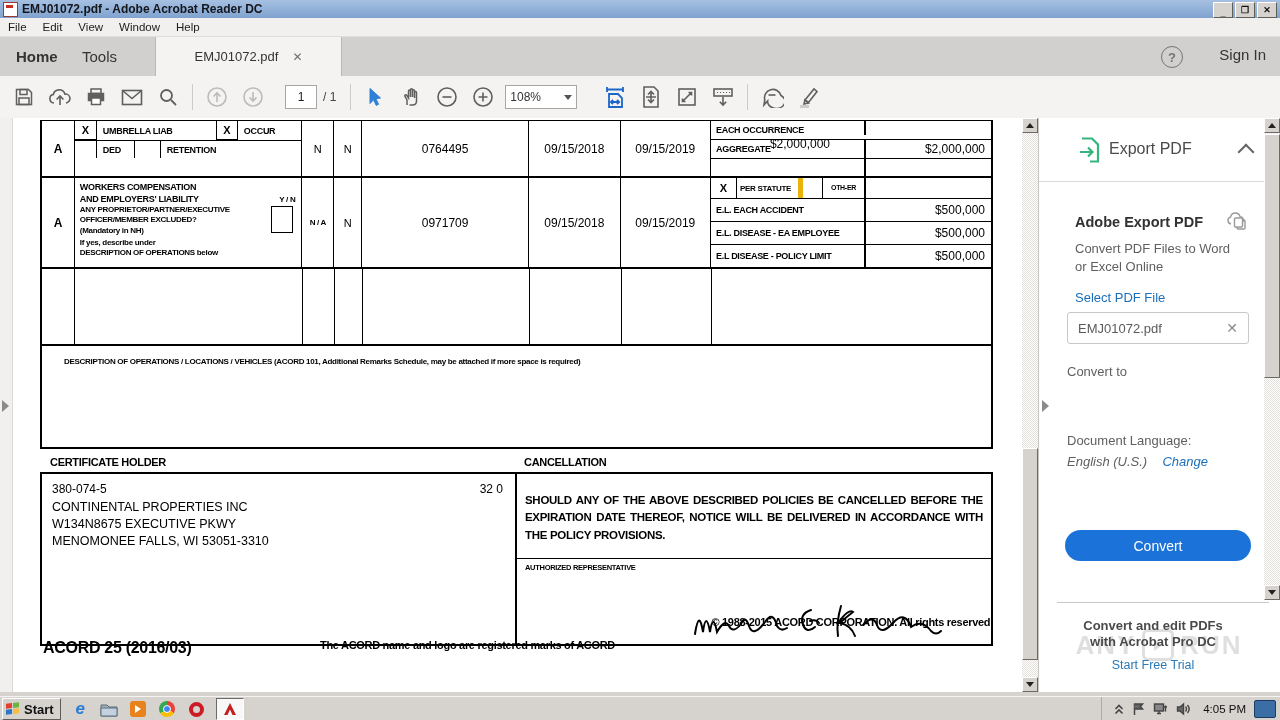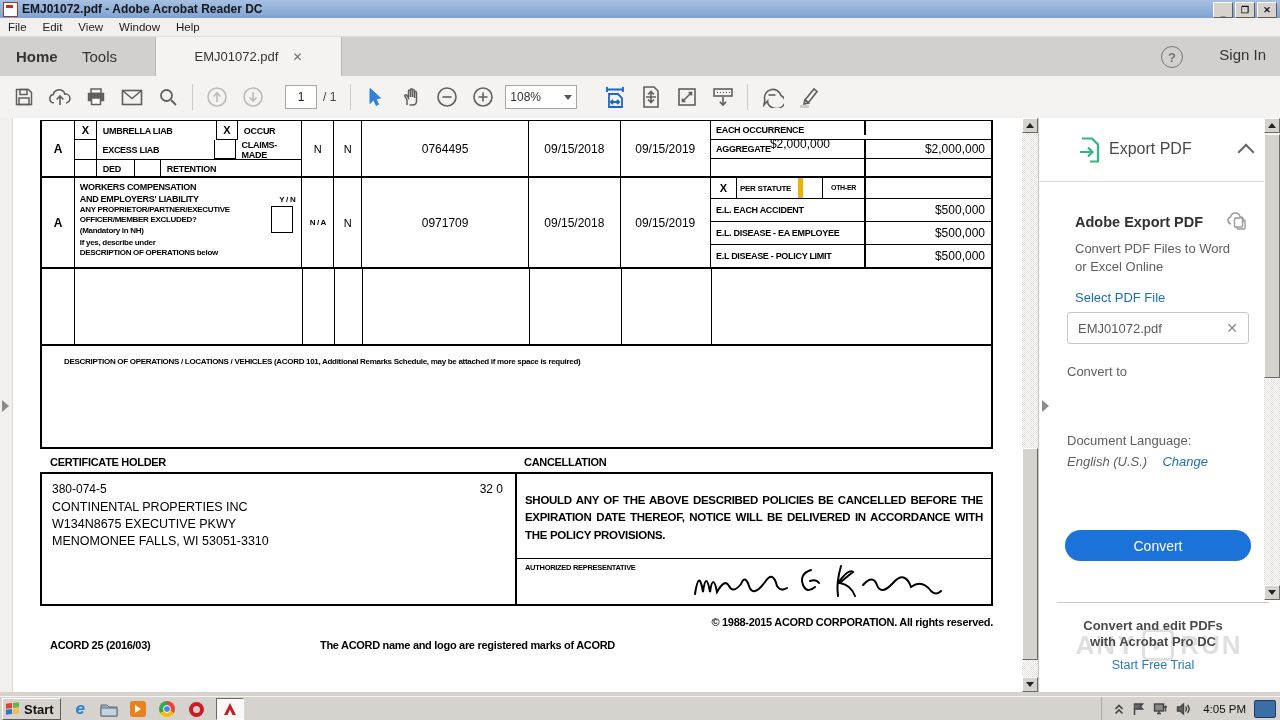--- a/index.html
+++ b/index.html
@@ -67,21 +67,21 @@
   .cLim{width:280px;border-right:none;}
   .limrow{display:flex;border-bottom:1px solid #000;box-sizing:border-box;}
   .limrow:last-child{border-bottom:none;}
   .limlab{width:155px;border-right:2px solid #000;box-sizing:border-box;font-size:9px;padding:4px 0 0 5px;}
   .limval{width:125px;box-sizing:border-box;font-size:12px;text-align:right;padding:2px 6px 0 0;}
   .subline{display:flex;height:19px;box-sizing:border-box;align-items:center;}
   .xcell{width:22px;height:100%;box-sizing:border-box;display:flex;align-items:center;justify-content:center;
     font-size:11px;font-weight:bold;}
   .t9{font-size:9px;} .t8{font-size:8px;} .t75{font-size:7.5px;}
 
-  .bigbox{position:absolute;left:0;top:354px;width:953px;height:134px;border:2px solid #000;box-sizing:border-box;display:flex;}
+  .bigbox{position:absolute;left:0;top:354px;width:953px;height:174px;border:2px solid #000;box-sizing:border-box;display:flex;}
   .certcol{width:477px;border-right:2px solid #000;box-sizing:border-box;position:relative;}
   .canccol{width:476px;position:relative;}
 
   .sig{position:absolute;right:40px;bottom:2px;}
 
   
   .sb{position:absolute;background:#f0efed;}
   .sbtrack{background:conic-gradient(#ffffff 25%,#e4e1dc 0 50%,#ffffff 0 75%,#e4e1dc 0) 0 0/2px 2px;}
   .sbbtn{position:absolute;left:0;width:16px;height:15px;background:#d6d3ce;border:1px solid;
     border-color:#ffffff #6d6a65 #6d6a65 #ffffff;box-sizing:border-box;display:flex;align-items:center;justify-content:center;}
@@ -297,26 +297,20 @@
 
         <div class="mrow" style="height:57px;">
           <div class="cell cA lbl">A</div>
           <div class="cell cType">
             <div class="subline" style="border-bottom:none;">
               <span class="xcell" style="border-right:1px solid #000;border-bottom:1px solid #000;">X</span>
               <span class="lbl t9" style="padding-left:6px;width:113px;">UMBRELLA LIAB</span>
               <span class="xcell" style="border:1px solid #000;border-top:none;">X</span>
               <span class="lbl t9" style="padding-left:6px;">OCCUR</span>
             </div>
-            <div class="subline">
-              <span class="xcell" style="border-right:1px solid #000;"></span>
-              <span class="lbl t9" style="padding-left:6px;width:113px;">EXCESS LIAB</span>
-              <span class="xcell" style="border-left:1px solid #000;border-right:1px solid #000;border-bottom:1px solid #000;"></span>
-              <span class="lbl t9" style="padding-left:6px;">CLAIMS-MADE</span>
-            </div>
             <div class="subline" style="border-top:1px solid #000;height:18px;">
               <span class="xcell" style="border-right:1px solid #000;"></span>
               <span class="lbl t9" style="padding-left:6px;width:38px;border-right:1px solid #000;height:100%;display:flex;align-items:center;box-sizing:border-box;">DED</span>
               <span class="xcell" style="width:26px;border-right:1px solid #000;"></span>
               <span class="lbl t9" style="padding-left:6px;">RETENTION</span>
             </div>
           </div>
           <div class="cell cN1">N</div>
           <div class="cell cN2">N</div>
           <div class="cell cPol">0764495</div>
@@ -418,21 +412,21 @@
           <div class="abs lbl t75" style="left:8px;top:89px;text-align:center;">AUTHORIZED REPRESENTATIVE</div>
           <svg class="sig" width="270" height="44" viewBox="0 0 270 44" fill="none" stroke="#000" stroke-width="2" stroke-linecap="round">
             <path d="M14 36 Q18 10 22 34 Q25 12 29 34 Q32 14 36 34 Q44 20 48 28 T60 26 Q64 16 68 28 T84 24 Q92 12 96 28 Q100 34 106 30"></path>
             <path d="M130 12 Q118 16 122 27 Q126 36 134 29 M129 23 Q135 21 138 25"></path>
             <path d="M160 8 Q155 25 157 38 M157 25 Q168 10 172 14 Q163 21 159 25 Q170 27 174 38 M182 27 Q192 16 196 27 T212 25 T230 29 Q241 21 250 33 Q255 38 260 33"></path>
           </svg>
         </div>
       </div>
 
       <div class="abs lbl" style="right:0;top:498px;font-size:11px;">© 1988-2015 ACORD CORPORATION. All rights reserved.</div>
-      <div class="abs lbl" style="left:10px;top:521px;font-size:11px;">ACORD 25 (2016/03)</div>
+      <div class="abs lbl" style="left:3px;top:521px;font-size:16px;">ACORD 25 (2016/03)</div>
       <div class="abs lbl" style="left:280px;top:521px;font-size:11px;">The ACORD name and logo are registered marks of ACORD</div>
     </div>
   </div>
 
   <div class="sb sbtrack" style="left:1022px;top:118px;width:16px;height:574px;">
     <span class="sbbtn" style="top:0;">
         <span class="tri-up"></span>
       </span>
     <span class="sbthumb" style="top:330px;height:212px;"></span>
     <span class="sbbtn" style="top:559px;">

